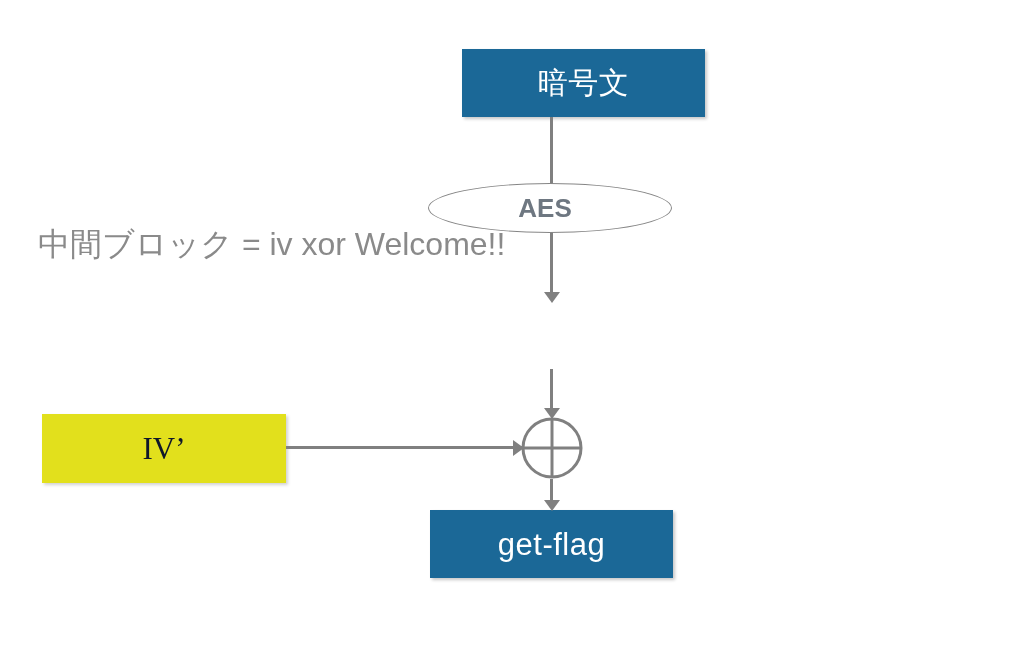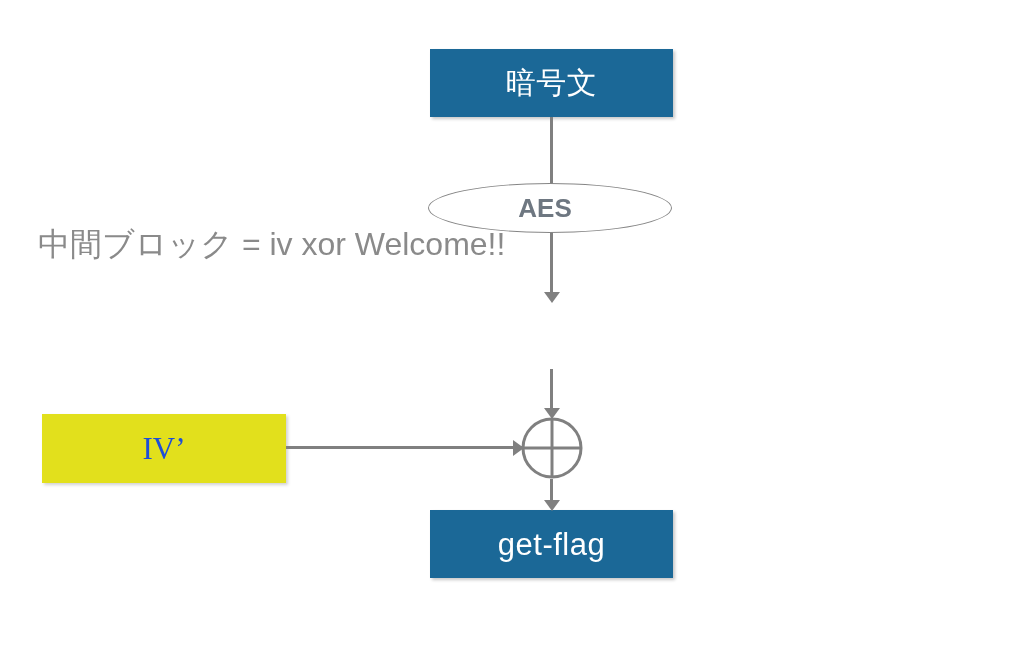--- a/index.html
+++ b/index.html
@@ -33,41 +33,41 @@
     justify-content: center;
     box-sizing: border-box;
   }
   .proc-box .box-label {
     color: #ffffff;
     font-size: 30px;
     line-height: 1;
     letter-spacing: 0.5px;
     white-space: nowrap;
   }
-  #box-ciphertext { top: 49px; }
+  #box-ciphertext { top: 49px; margin-left: 32px; }
   #box-intermediate { top: 301px; }
   #box-getflag { top: 510px; }
   #box-getflag .box-label { font-size: 31px; }
 
   
   #box-iv {
     position: absolute;
     left: 42px;
     top: 414px;
     width: 244px;
     height: 69px;
     background: #e2e01c;
     box-shadow: 2px 2px 3px rgba(0,0,0,0.18);
     display: flex;
     align-items: center;
     justify-content: center;
     box-sizing: border-box;
   }
   #box-iv .box-label {
-    color: #1d4ed8;
+    color: #0f172a;
     font-family: "Liberation Serif", serif;
     font-size: 31px;
     line-height: 1;
     text-align: right;
   }
 
   
   #aes-node {
     position: absolute;
     left: 428px;

